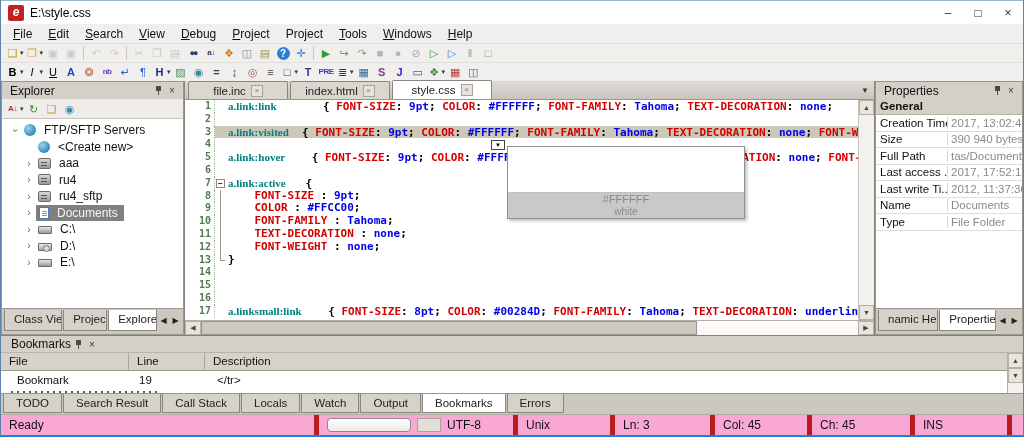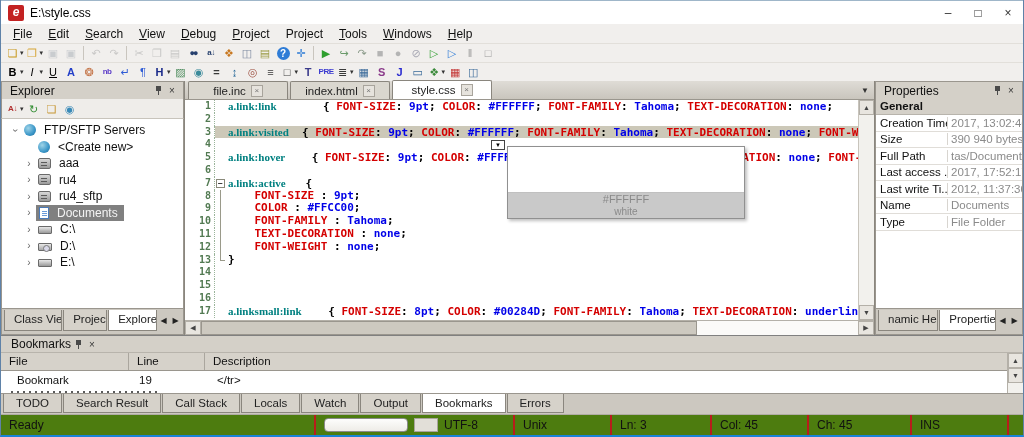--- a/index.html
+++ b/index.html
@@ -144,22 +144,22 @@
   .bm-clip .smudge{ height:3px; width:150px; margin:2px 0 0 10px;
      background:repeating-linear-gradient(90deg,#5a5a5a 0 2px, transparent 2px 6px);}
   .dock-vscroll{ width:16px; flex:none; background:#f2f1ed; border-left:1px solid #b4b0a8; display:flex; flex-direction:column;}
 
   
   .ptabs{ height:21px; background:#ccc8c0; border-top:1px solid #9a968e; display:flex; align-items:flex-start; padding:0 0 0 2px; flex:none;}
   .ptab{ height:19px; padding:3px 12px 0 12px; font-size:11.5px; background:#d6d2ca; border:1px solid #8a867e; border-top:none; margin-right:1px; color:#222;}
   .ptab.active{ background:#ffffff; }
 
   
-  .statusbar{ height:21px; background:#4d7c0f; border-top:1px solid #b0aca4; display:flex; align-items:center; font-size:12px; color:#111; flex:none;}
-  .st-seg{ height:100%; display:flex; align-items:center; padding-left:8px; border-left:2px solid #b91c1c;}
+  .statusbar{ height:21px; background:#f9a8d4; border-top:1px solid #b0aca4; display:flex; align-items:center; font-size:12px; color:#111; flex:none;}
+  .st-seg{ height:100%; display:flex; align-items:center; padding-left:8px; border-left:5px solid #b91c1c;}
   .st-ready{ flex:1; border-left:none; }
   .st-enc{ width:199px; gap:6px;}
   .progressbar{ width:84px; height:14px; border:1px solid #8a8a8a; border-radius:4px; background:linear-gradient(#fdfdfc,#eeece7);}
   .st-minibox{ width:24px; height:14px; border:1px solid #a8a49c; background:#e2dfd8;}
   .st-eol{ width:97px;} .st-ln{ width:100px;} .st-col{ width:97px;} .st-ch{ width:103px;} .st-ins{ width:97px;}
   .st-end{ width:16px;}
 </style>
 </head>
 <body>
 

